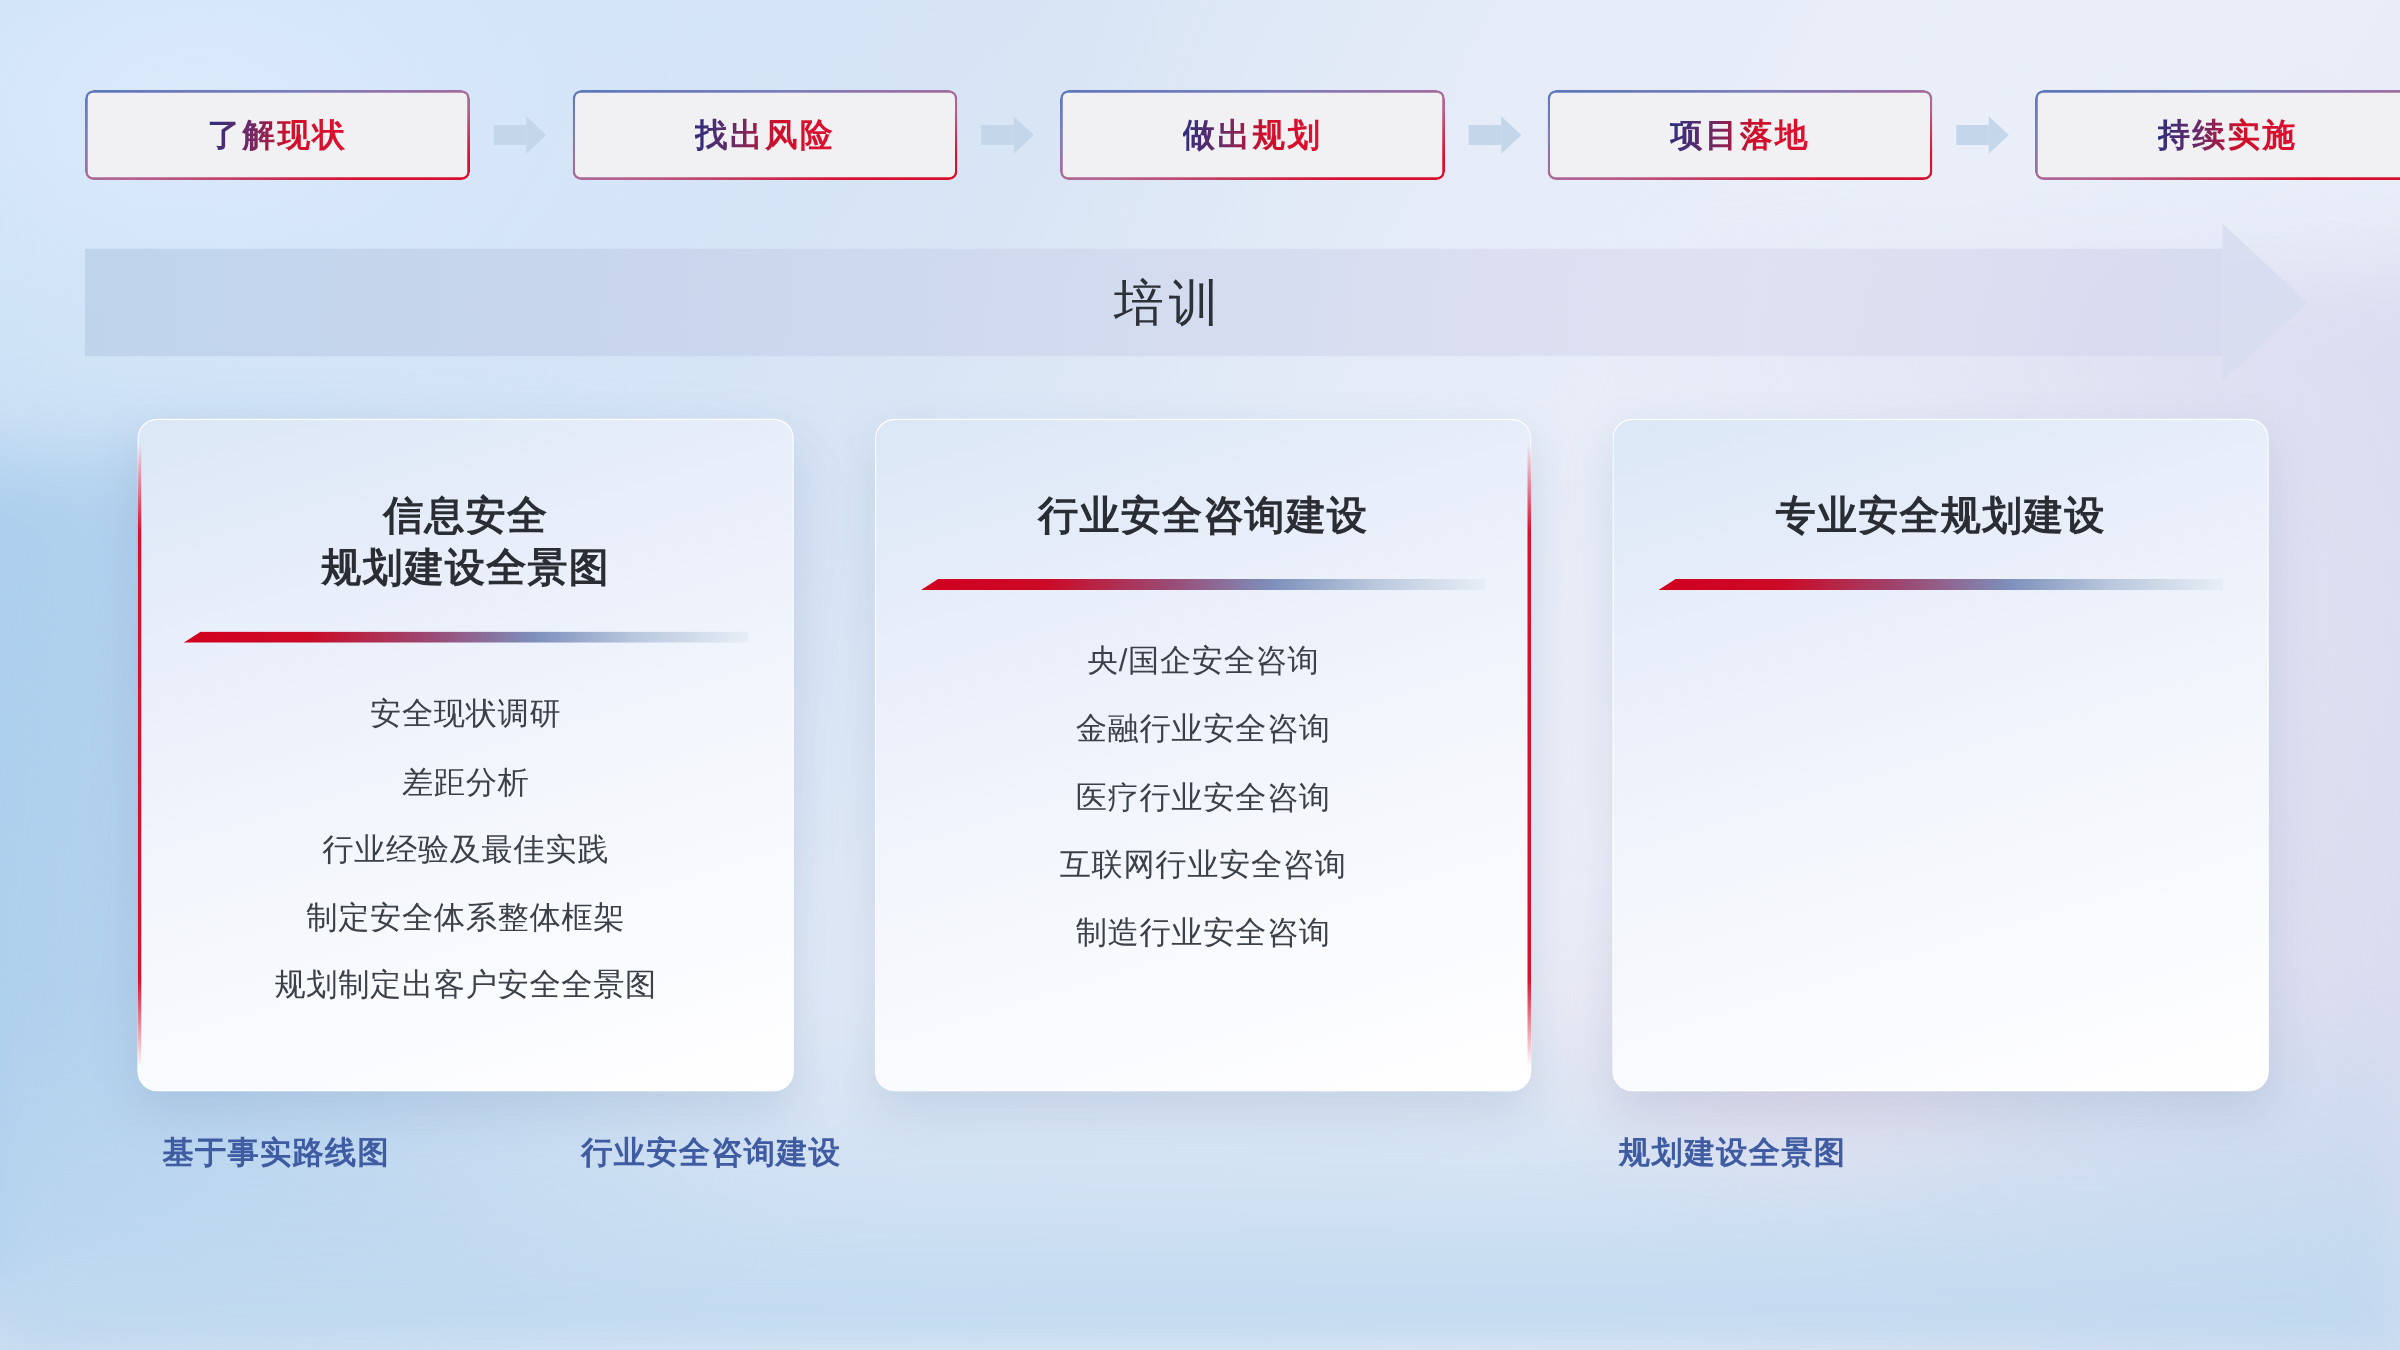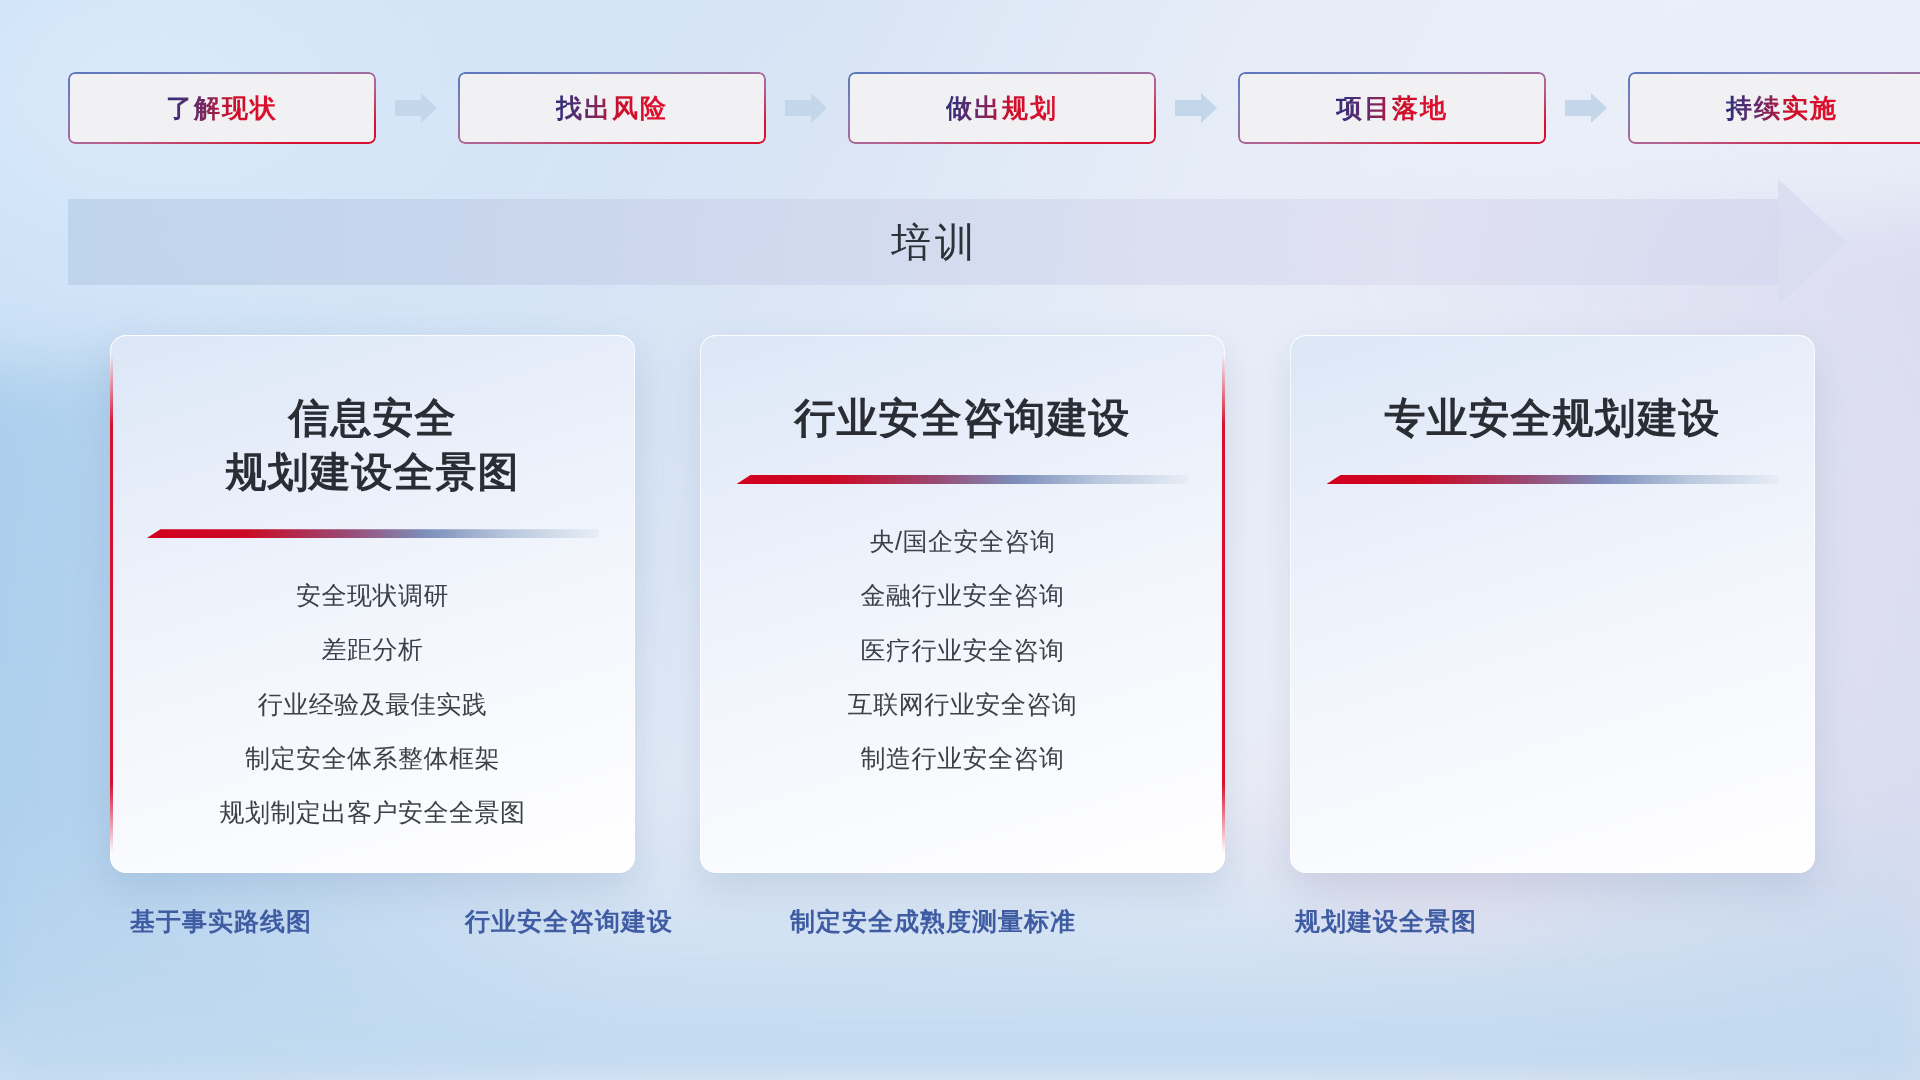--- a/index.html
+++ b/index.html
@@ -126,21 +126,21 @@
     background:linear-gradient(180deg,rgba(216,16,47,0) 0%,#d8102f 14%,#d8102f 86%,rgba(216,16,47,0) 100%);
     z-index:4;
   }
   .card.red-edge-r::before{
     content:""; position:absolute; right:0; top:20px; bottom:20px; width:3px;
     background:linear-gradient(180deg,rgba(216,16,47,0) 0%,#d8102f 14%,#d8102f 86%,rgba(216,16,47,0) 100%);
     z-index:4;
   }
   .card-title{
     margin-top:56px;
-    font-size:41px; font-weight:700; color:#2a2e34; line-height:1.32;
+    font-size:32px; font-weight:700; color:#2a2e34; line-height:1.32;
     text-align:center; letter-spacing:1px;
     white-space:pre-line;
   }
   .divider{
     margin-top:30px; width:452px; height:9px; position:relative;
   }
   .divider span{
     position:absolute; inset:0;
     background:linear-gradient(90deg,#d2001f 0%,#cb0a26 22%,#9a4a74 44%,#7d8fbc 62%,#b9c8dd 80%,#e8eef6 100%);
     clip-path:polygon(14px 0,100% 0,100% 100%,0 100%);
@@ -250,15 +250,14 @@
     <div class="card-title">专业安全规划建设</div>
     <div class="divider">
         <span></span>
       </div>
   </div>
 </div>
 
 <div id="captions">
   <div class="cap" style="left:130px">基于事实路线图</div>
   <div class="cap" style="left:465px">行业安全咨询建设</div>
-  <div class="cap" style="left:790px">制定安全成熟度测量标准</div>
   <div class="cap" style="left:1295px">规划建设全景图</div>
 </div>
 
 </body></html>

